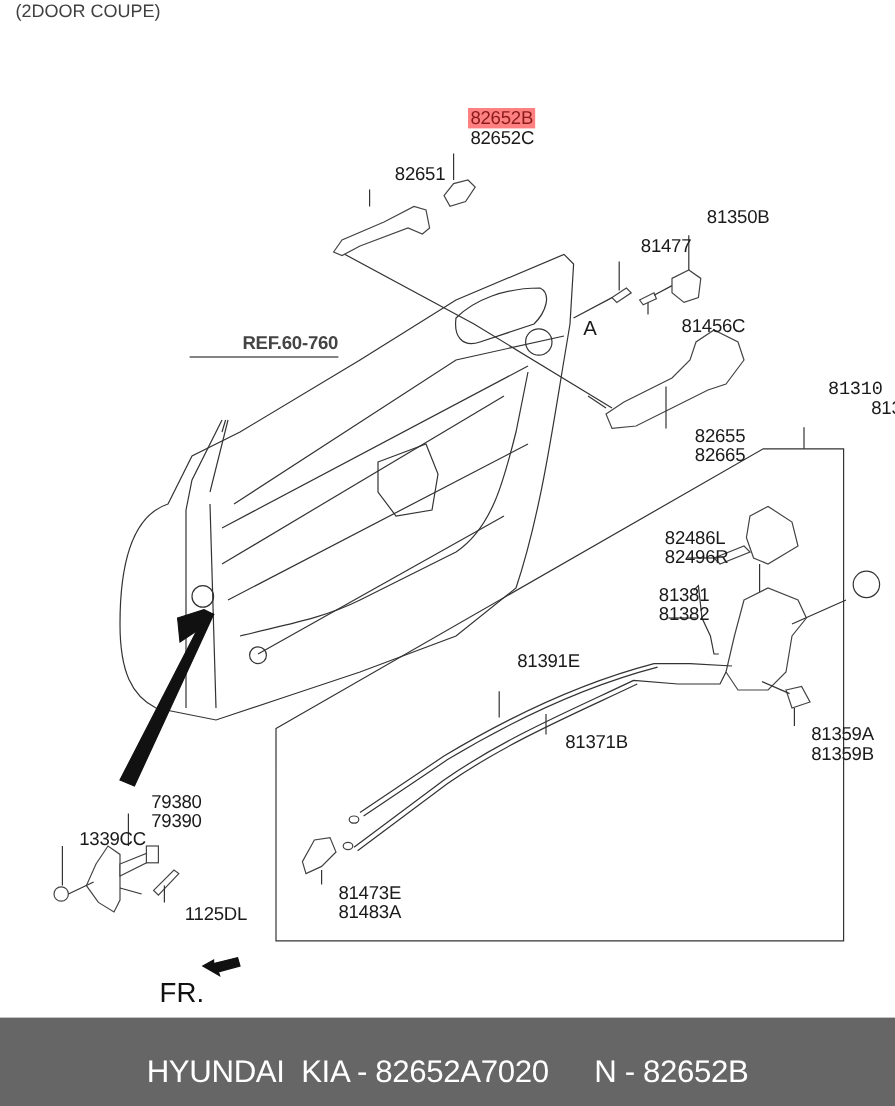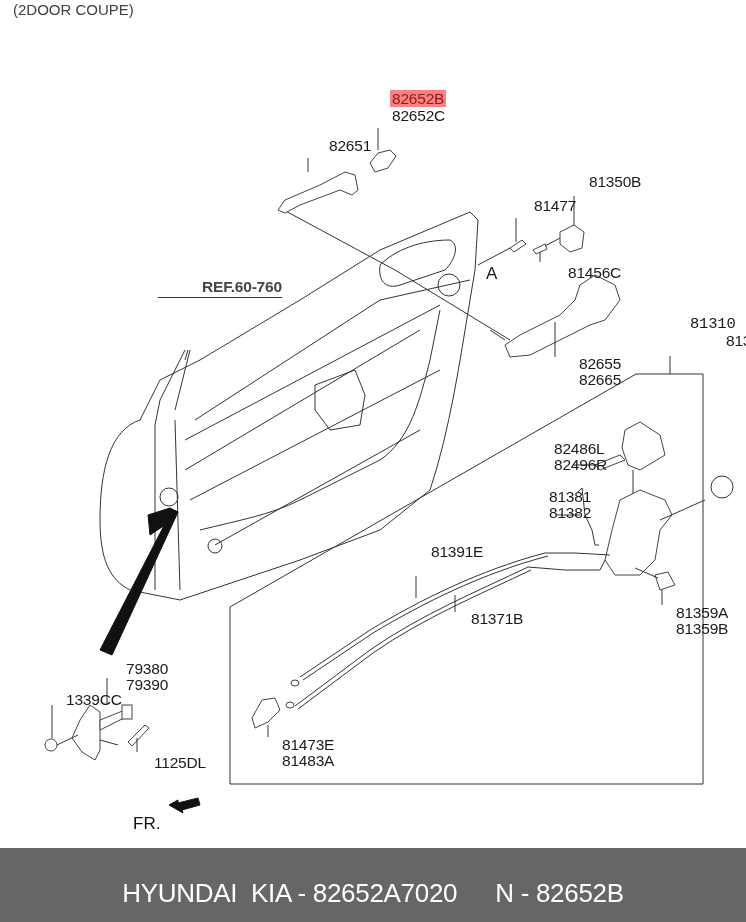--- a/index.html
+++ b/index.html
@@ -4,21 +4,21 @@
 <style>
   html, body { margin:0; padding:0; background:#ffffff; }
   body { width:746px; height:922px; position:relative; overflow:hidden;
          font-family:"Liberation Sans", sans-serif; }
   #diagram { position:absolute; left:0; top:0; width:746px; height:848px; }
   .lbl { position:absolute; font-size:15.5px; line-height:17px; color:#1a1a1a;
          white-space:nowrap; letter-spacing:-0.2px;padding-left:44px; }
   .hl { background:#ff8080; color:#8b1a1a; padding:0 2px; }
   .ref { font-weight:bold; color:#444; border-bottom:1px solid #333; padding-bottom:2px; }
   .subtitle { position:absolute; left:13px; top:1px; font-size:15px; color:#404040; }
-  .fr { position:absolute; left:133px; top:814px; font-size:17px; color:#111; }
+  .fr { position:absolute; left:133px; top:814px; font-size:23px; color:#111; }
   .footer { position:absolute; left:0; top:848px; width:746px; height:90px;
             background:#666666; color:#ffffff; display:flex; align-items:center;
             justify-content:center; font-size:26px; letter-spacing:-0.3px; }
   .footer span { white-space:pre; }
   svg .ln { stroke:#333; stroke-width:1; fill:none; }
   svg .part { stroke:#444; stroke-width:1; fill:#fff; }
   svg .thick { stroke:#111; fill:#111; }
 </style>
 </head>
 <body>

